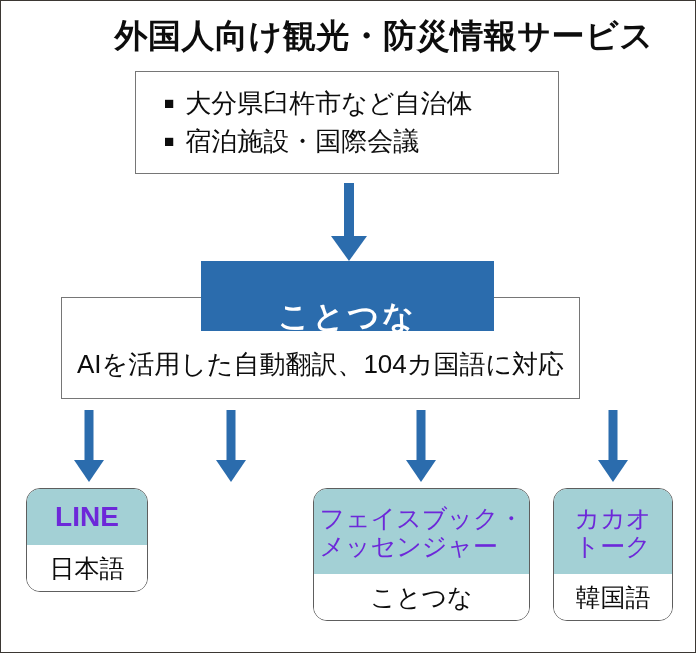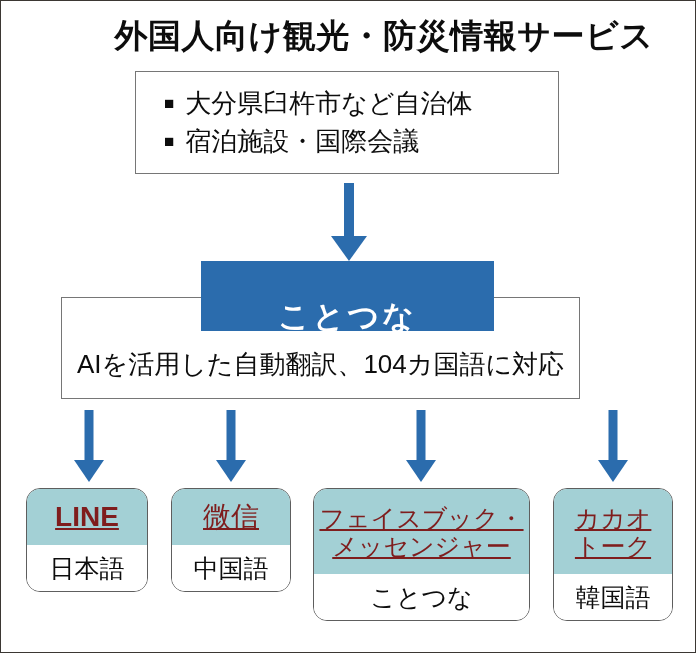--- a/index.html
+++ b/index.html
@@ -167,28 +167,26 @@
     box-sizing: border-box;
     border: 1.5px solid #5e5e5e;
     border-radius: 14px;
     background: #ffffff;
     overflow: hidden;
     display: flex;
     flex-direction: column;
   }
   .app-card .app-name {
     background: #a3d0d5;
-    color: #7f1d1d;
-    text-align: center;
+    color: #6d28d9;
     display: flex;
     align-items: center;
     justify-content: center;
     line-height: 1.12;
     padding: 2px 4px;
-    text-decoration: underline;
   }
   .app-card .app-lang {
     flex: 1;
     background: #ffffff;
     color: #0d0d0d;
     text-align: right;
     display: flex;
     align-items: center;
     justify-content: center;
     white-space: nowrap;
@@ -256,24 +254,20 @@
   <div class="arrow arrow-small" id="arrow-kakao">
     <span class="shaft"></span>
     <span class="head"></span>
   </div>
 
   <div class="app-card" id="card-line">
     <div class="app-name">LINE</div>
     <div class="app-lang">日本語</div>
   </div>
 
-  <div class="app-card" id="card-wechat">
-    <div class="app-name">微信</div>
-    <div class="app-lang">中国語</div>
-  </div>
 
   <div class="app-card" id="card-facebook">
     <div class="app-name">
       <span>
         <span>フェイスブック・</span><br>
         <span>メッセンジャー</span>
       </span>
     </div>
     <div class="app-lang">ことつな</div>
   </div>

